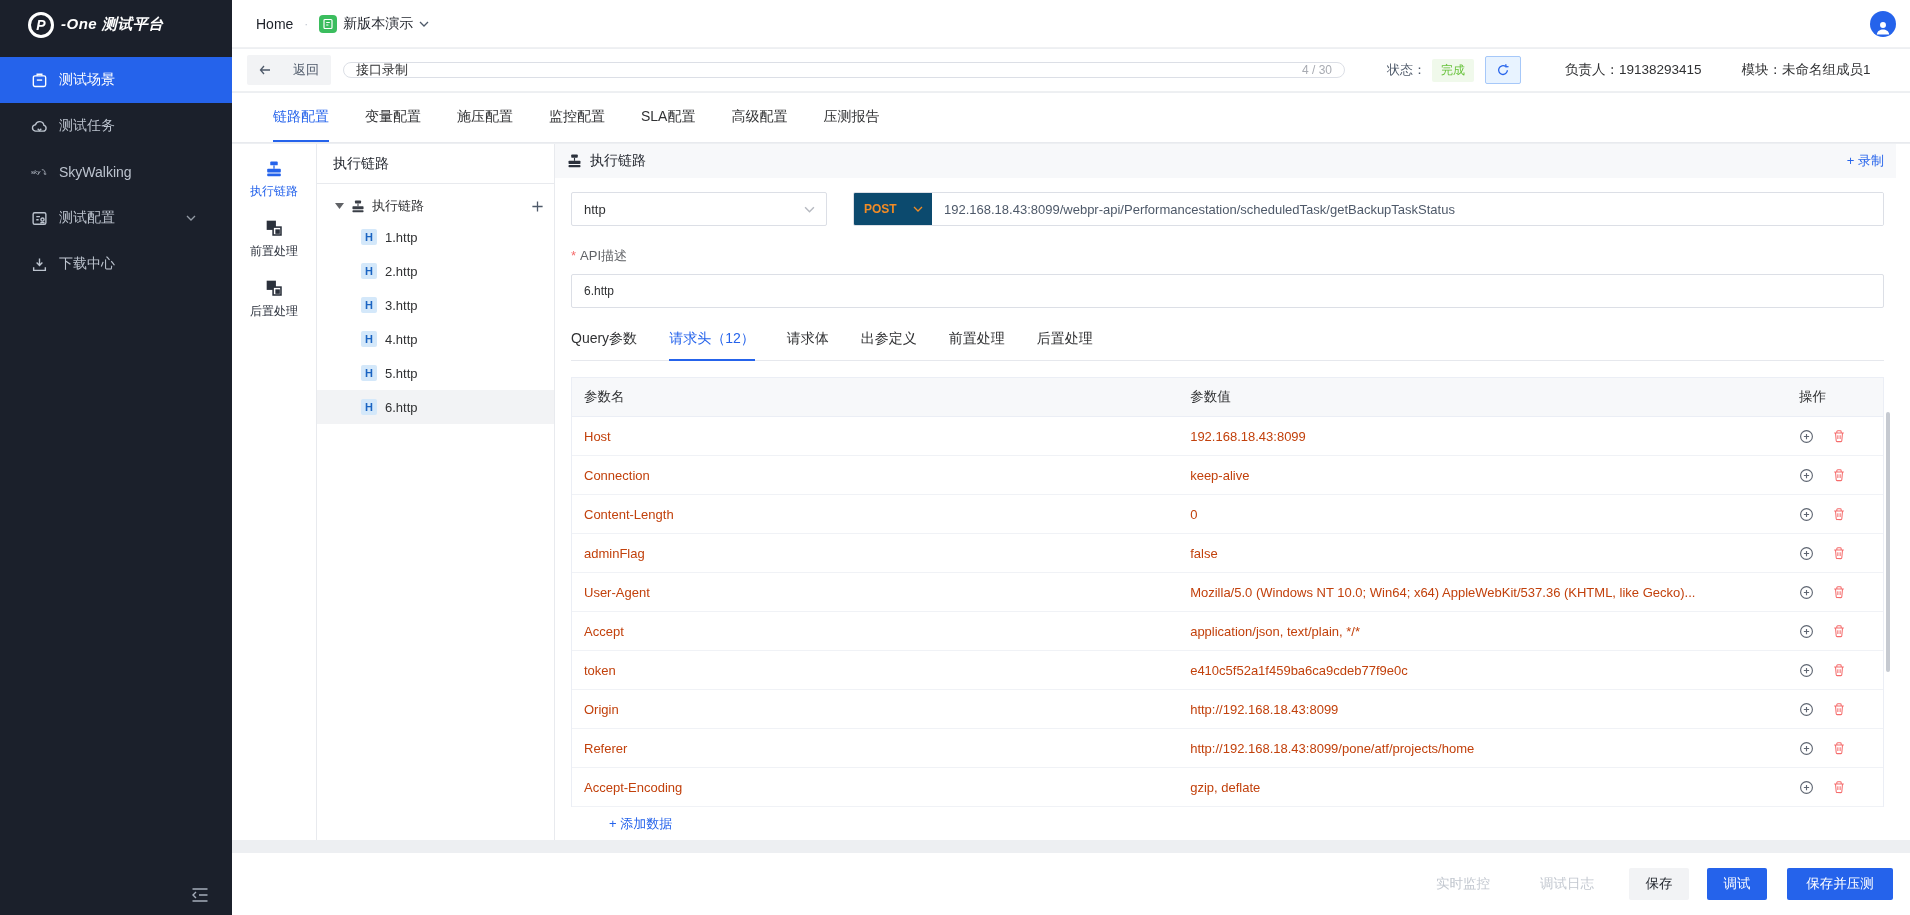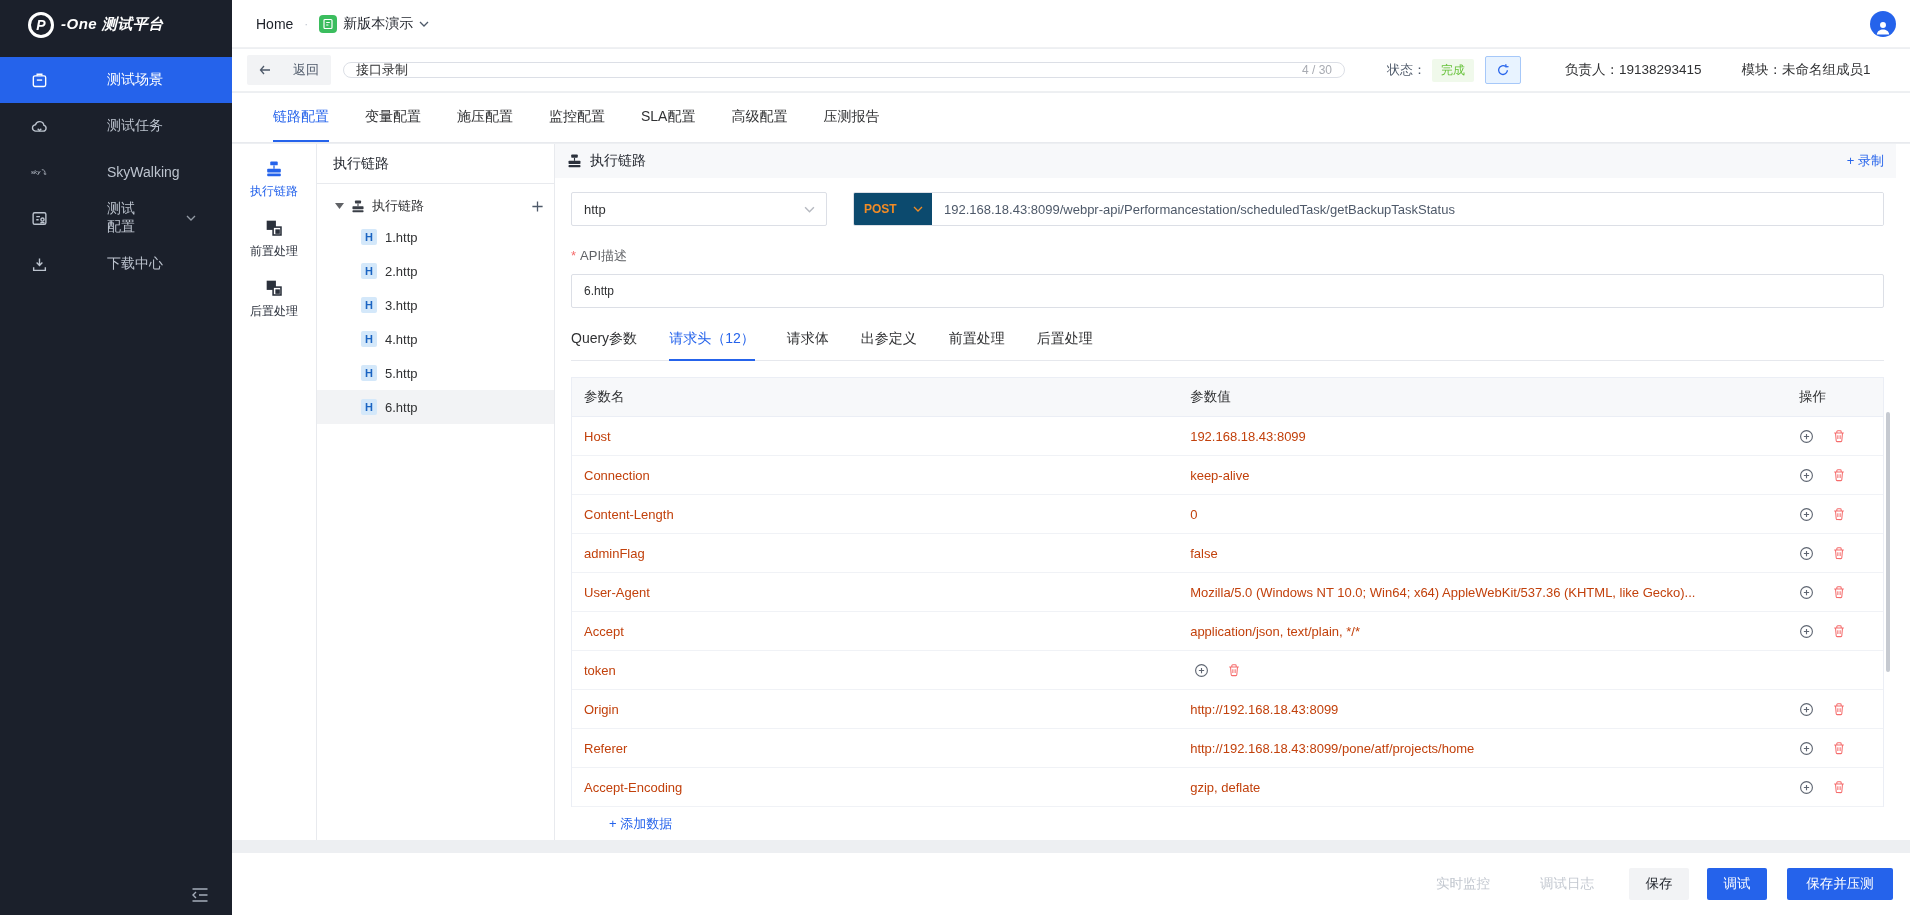--- a/index.html
+++ b/index.html
@@ -7,21 +7,21 @@
   body { font-family: "Liberation Sans", "DejaVu Sans", sans-serif; }
   .app { position:relative; width:1910px; height:915px; background:#edeff2; overflow:hidden; }
 
   
   .sidebar { position:absolute; left:0; top:0; width:232px; height:915px; background:#1b202b; z-index:5; }
   .logo { height:49px; display:flex; align-items:center; padding-left:28px; gap:7px; }
   .logo-badge { width:26px; height:26px; border:3px solid #fff; border-radius:50%; color:#fff; font-weight:bold;
     font-style:italic; font-size:14px; display:flex; align-items:center; justify-content:center; }
   .logo-text { color:#fff; font-size:15px; font-weight:bold; font-style:italic; letter-spacing:.5px; white-space:nowrap; }
   .menu { margin-top:8px; }
-  .menu-item { height:46px; display:flex; align-items:center; padding:0 36px 0 31px; color:#bcc3ce; font-size:14px; cursor:pointer;gap:48px; }
+  .menu-item { height:46px; display:flex; align-items:center; padding:0 36px 0 31px; color:#bcc3ce; font-size:14px; cursor:pointer; }
   .menu-item .mi-icon { width:17px; height:17px; margin-right:11px; display:flex; align-items:center; justify-content:center; flex:none; }
   .menu-item.active { background:#2563eb; color:#fff; }
   .menu-item .chev { margin-left:auto; opacity:.75; }
   .collapse-btn { position:absolute; left:191px; bottom:12px; width:18px; height:16px; cursor:pointer; }
 
   
   .topbar { position:absolute; left:232px; top:0; right:0; height:48px; background:#fff;
     border-bottom:1px solid #f0f1f3; display:flex; align-items:center; padding:0 14px 0 24px; }
   .crumb-home { font-size:14px; color:#1d2129; cursor:pointer; }
   .crumb-dot { color:#c2c7d0; margin:0 11px; font-size:12px; }
@@ -466,20 +466,21 @@
                 </span>
                 <span class="op-icon">
                   <svg width="14" height="14" viewBox="0 0 16 16" fill="none" stroke="#f56c6c" stroke-width="1.2">
                     <path d="M2.5 4.5h11M5.5 4.5V3a1 1 0 0 1 1-1h3a1 1 0 0 1 1 1v1.5M4 4.5l.8 9a1 1 0 0 0 1 .9h4.4a1 1 0 0 0 1-.9l.8-9M6.7 7v4.5M9.3 7v4.5"></path>
                   </svg>
                 </span>
               </span>
           </div>
           <div class="t-row">
             <span class="c1">token</span>
+            <span class="c2">e410c5f52a1f459ba6ca9cdeb77f9e0c</span>
             <span class="c3">
                 <span class="op-icon">
                   <svg width="15" height="15" viewBox="0 0 16 16" fill="none" stroke="#5f6672" stroke-width="1.2">
                     <circle cx="8" cy="8" r="6.3"></circle>
                     <path d="M8 5.2v5.6M5.2 8h5.6"></path>
                   </svg>
                 </span>
                 <span class="op-icon">
                   <svg width="14" height="14" viewBox="0 0 16 16" fill="none" stroke="#f56c6c" stroke-width="1.2">
                     <path d="M2.5 4.5h11M5.5 4.5V3a1 1 0 0 1 1-1h3a1 1 0 0 1 1 1v1.5M4 4.5l.8 9a1 1 0 0 0 1 .9h4.4a1 1 0 0 0 1-.9l.8-9M6.7 7v4.5M9.3 7v4.5"></path>

